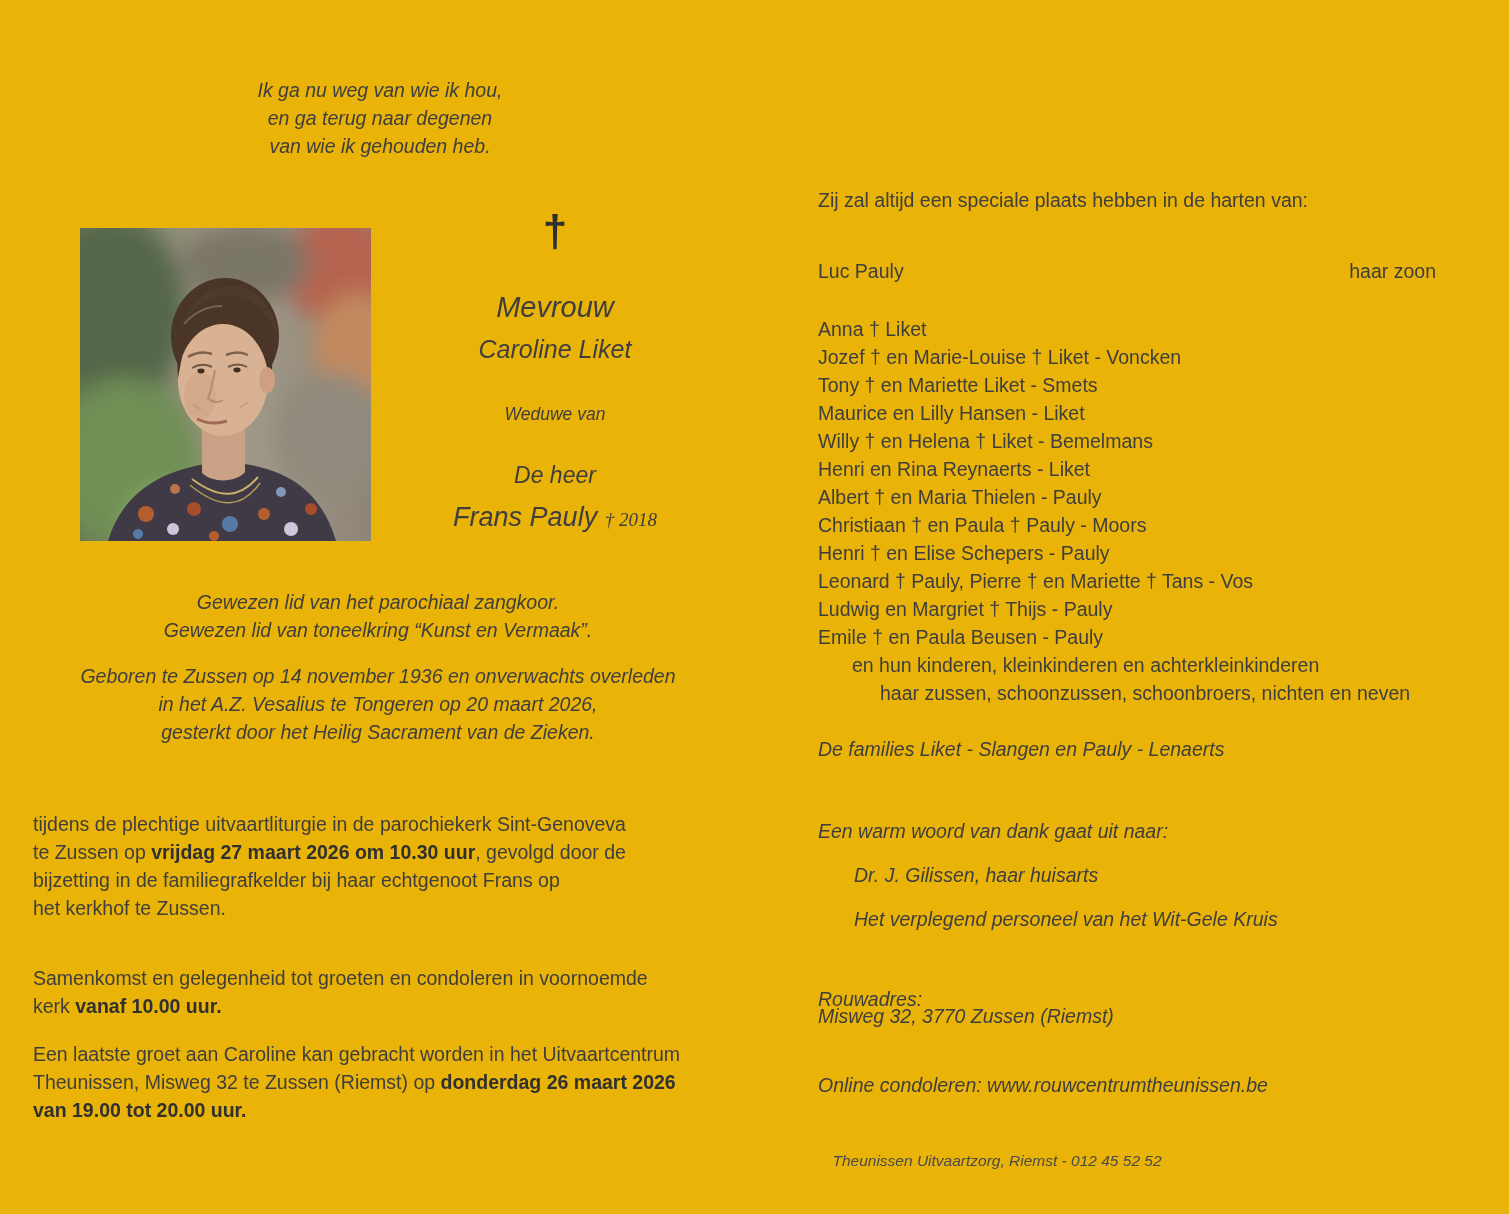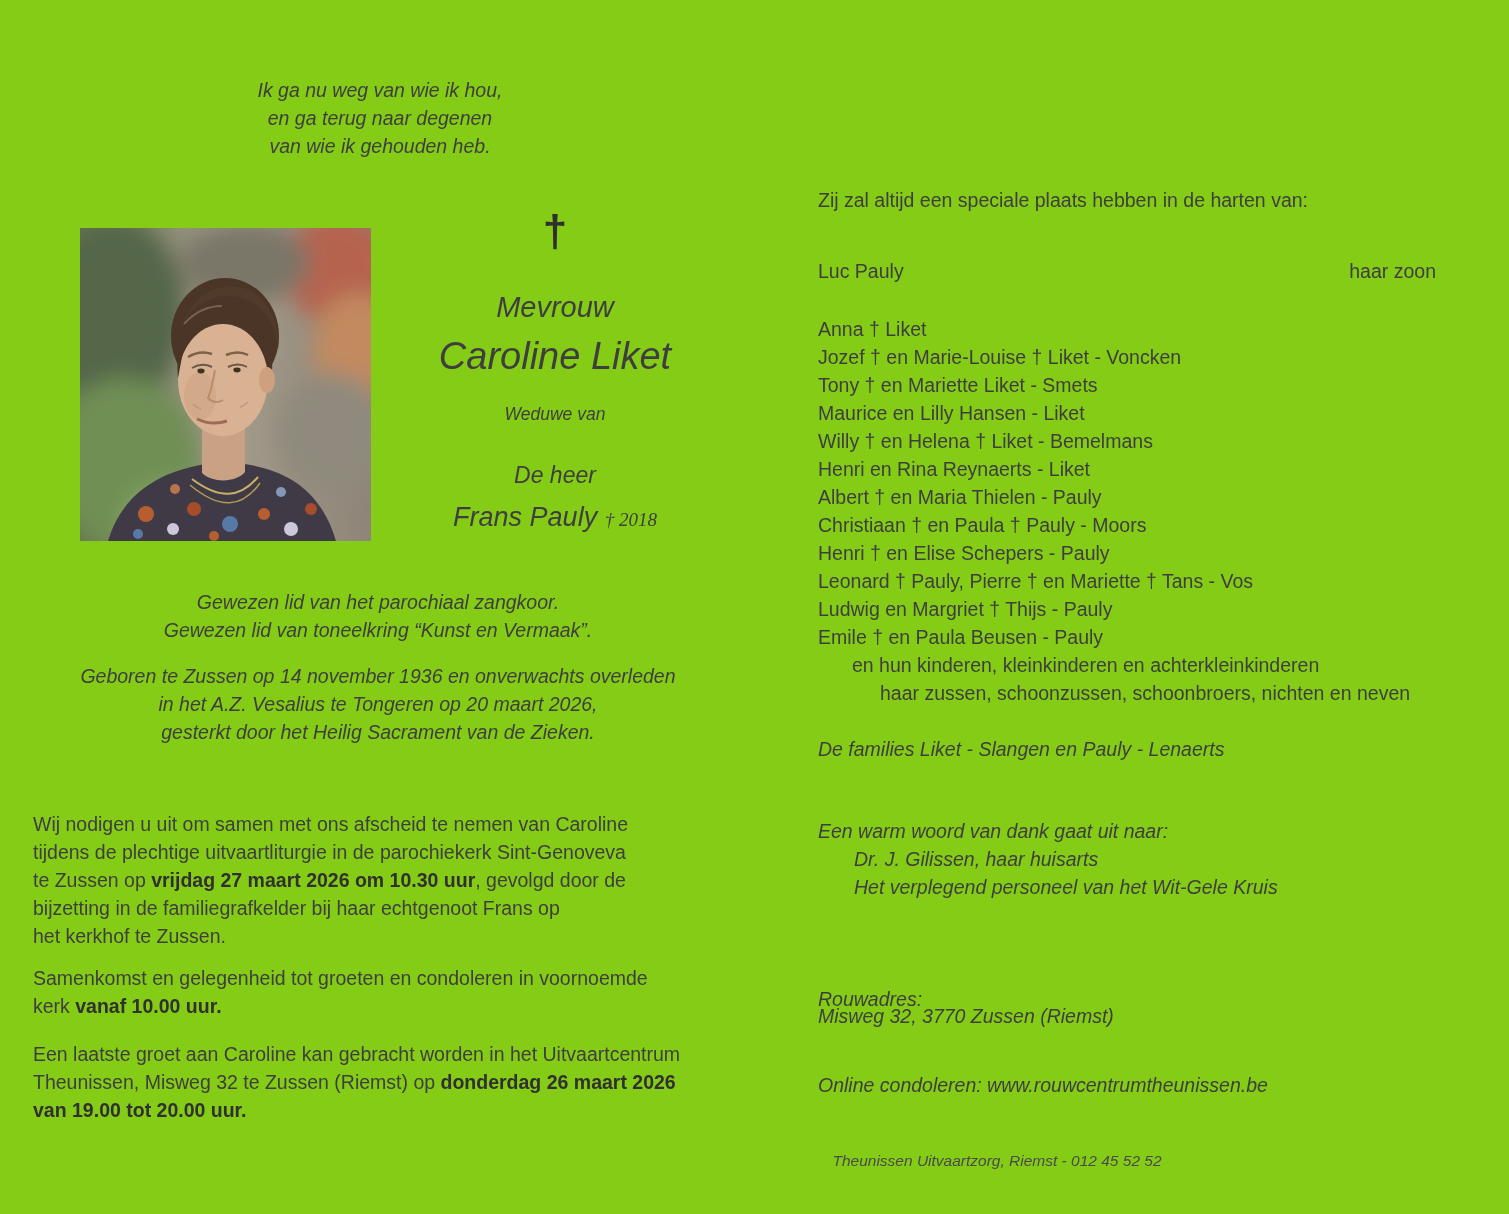--- a/index.html
+++ b/index.html
@@ -1,48 +1,48 @@
 <!DOCTYPE html>
 <html><head>
 <meta charset="utf-8">
 <style>
   html,body{margin:0;padding:0;background:#ffffff;}
-  .page{position:relative;width:1509px;height:1214px;background:#84cc16;
+  .page{position:relative;width:1509px;height:1214px;background:#eab308;
         font-family:"Liberation Sans",sans-serif;color:#3e3e3e;overflow:hidden;}
   .abs{position:absolute;}
   .it{font-style:italic;}
   .b{font-weight:700;color:#303030;margin-top:36px;}
   .body-text{font-size:19.5px;line-height:28px;}
   .epigraph{left:160px;top:76px;width:440px;text-align:center;
             font-size:19.5px;line-height:28px;font-style:italic;}
   .photo{left:80px;top:228px;width:291px;height:313px;display:block;}
   .hdr{left:410px;width:290px;text-align:center;}
   .cross{top:206px;font-size:44px;font-weight:700;color:#2f2f2f;}
   .title{top:291px;font-size:29px;}
-  .name{top:335px;font-size:38px;}
+  .name{top:335px;font-size:25px;}
   .relation{top:404px;font-size:17.5px;}
   .spouse-title{top:462px;font-size:23px;}
   .spouse-name{top:502px;font-size:27px;}
   .spouse-year{font-size:19px;font-family:Liberation Serif, serif;}
   .memberships{left:78px;top:588px;width:600px;text-align:center;font-style:italic;}
   .life{left:48px;top:662px;width:660px;text-align:center;font-style:italic;}
   .para1{left:33px;top:810px;width:700px;}
   .para2{left:33px;top:964px;width:700px;}
   .para3{left:33px;top:1040px;width:720px;}
   .rc{left:818px;width:620px;}
   .intro{top:186px;}
   .son-row{top:257px;width:618px;display:flex;justify-content:space-between;}
   .family-list{top:315px;}
   .closing{top:651px;}
   .closing div:nth-child(1){padding-left:34px;}
   .closing div:nth-child(2){padding-left:62px;}
   .families{top:735px;font-style:italic;}
   .thanks-intro{top:817px;font-style:italic;}
   .thanks-items{top:845px;font-style:italic;}
-  .thanks-items div{padding-left:36px;}
+  .thanks-items div{padding-left:36px;margin-top:16px;}
   .rouwadres{top:957px;font-style:italic;margin-top:28px;}
   .address{top:1001px;font-style:italic;line-height:30px;}
   .online{top:1071px;font-style:italic;}
   .footer{left:757px;top:1152px;width:480px;text-align:center;
           font-size:15.5px;font-style:italic;color:#4a4a4a;}
 </style>
 </head>
 <body>
 
 <div class="page">
@@ -139,21 +139,20 @@
       <div><span>Gewezen lid van toneelkring “Kunst en Vermaak”.</span></div>
     </div>
 
   <div class="abs life body-text">
       <div><span>Geboren te Zussen op 14 november 1936 en onverwachts overleden</span></div>
       <div><span>in het A.Z. Vesalius te Tongeren op 20 maart 2026,</span></div>
       <div><span>gesterkt door het Heilig Sacrament van de Zieken.</span></div>
     </div>
 
   <div class="abs para1 body-text">
-      <div><span>Wij nodigen u uit om samen met ons afscheid te nemen van Caroline</span></div>
       <div><span>tijdens de plechtige uitvaartliturgie in de parochiekerk Sint-Genoveva</span></div>
       <div><span>te Zussen op </span><span class="b">vrijdag 27 maart 2026 om 10.30 uur</span><span>, gevolgd door de</span></div>
       <div><span>bijzetting in de familiegrafkelder bij haar echtgenoot Frans op</span></div>
       <div><span>het kerkhof te Zussen.</span></div>
     </div>
   <div class="abs para2 body-text">
       <div><span>Samenkomst en gelegenheid tot groeten en condoleren in voornoemde</span></div>
       <div><span>kerk </span><span class="b">vanaf 10.00 uur.</span></div>
     </div>
   <div class="abs para3 body-text">

